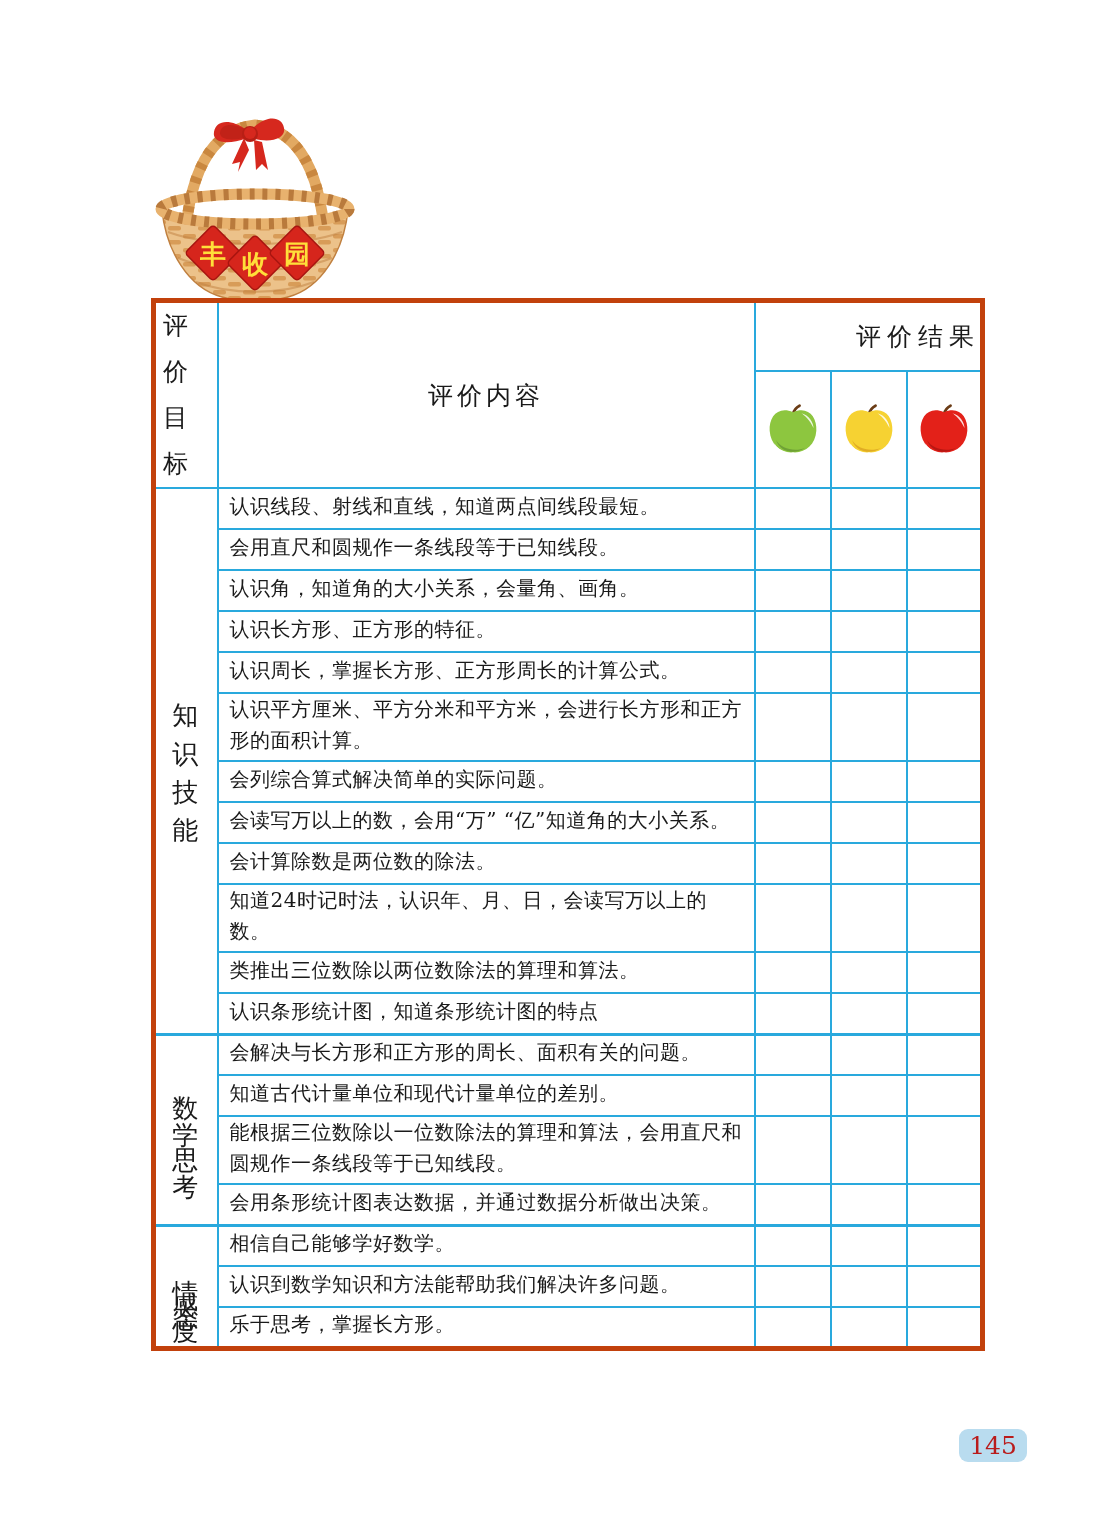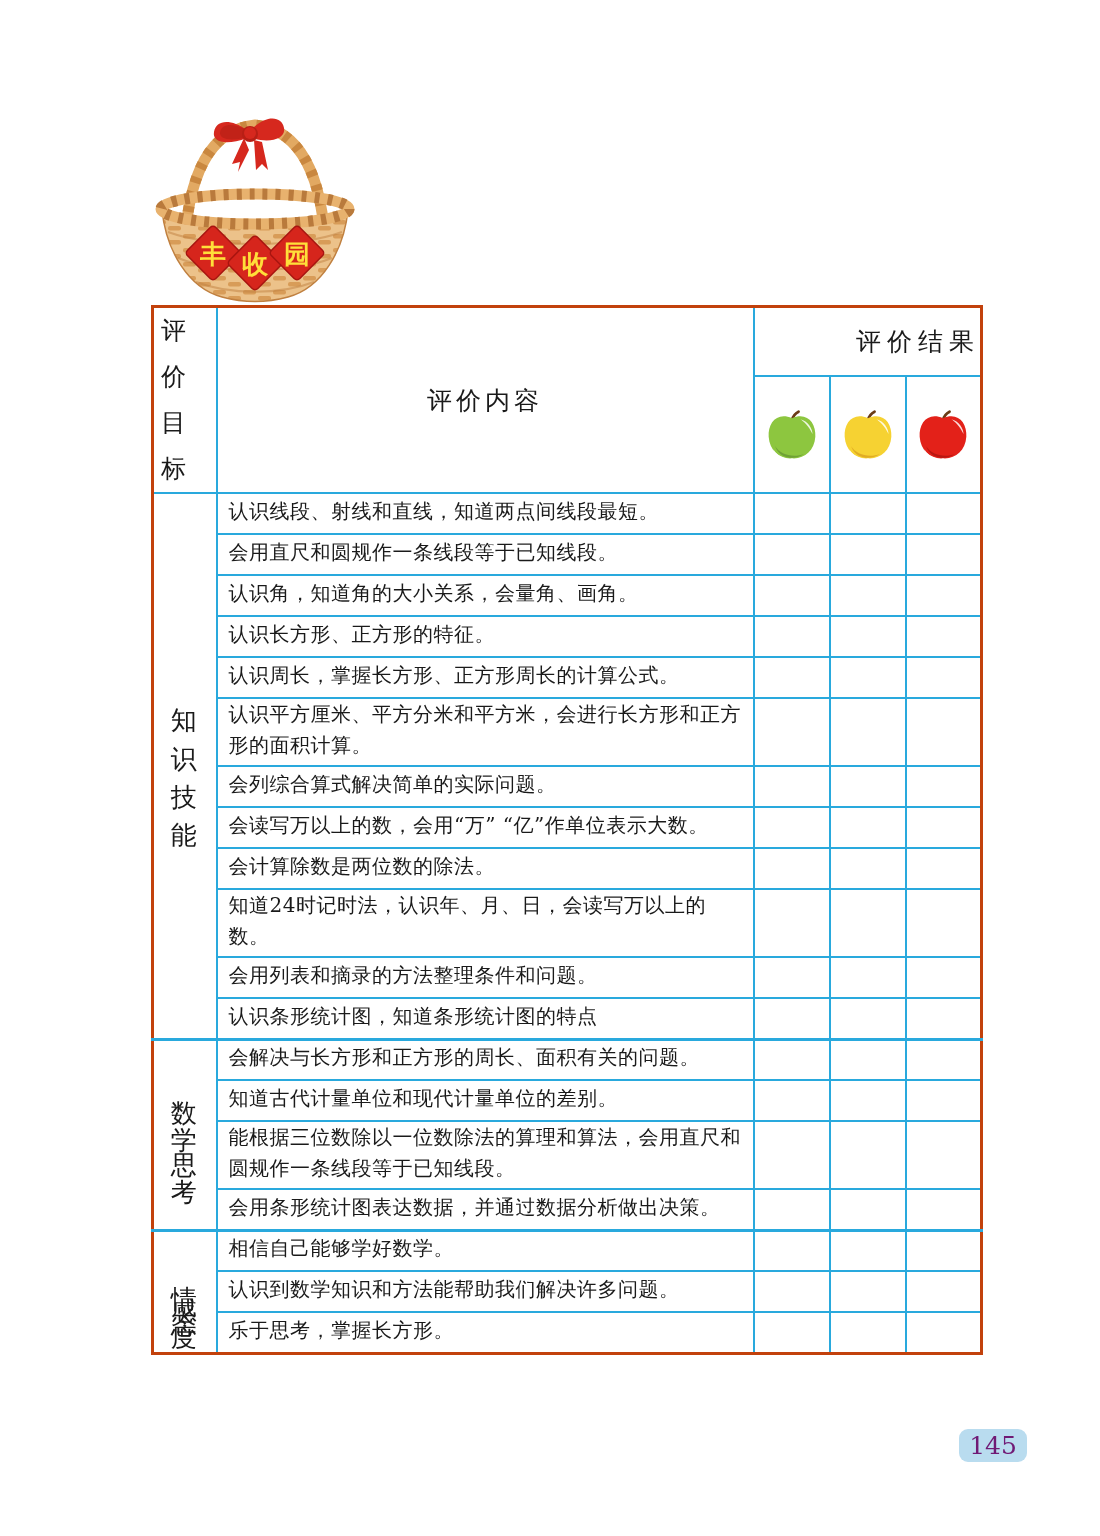--- a/index.html
+++ b/index.html
@@ -22,25 +22,25 @@
     left: 152px;
     top: 92px;
     width: 206px;
     height: 214px;
   }
 
   
   table.eval {
     position: absolute;
     left: 151px;
-    top: 305px;
+    top: 298px;
     width: 829px;
     table-layout: fixed;
     border-collapse: collapse;
-    border: 3px solid #c2410c;
+    border: 5px solid #c2410c;
   }
   table.eval th, table.eval td {
     border: 2px solid #29a9dd;
     font-weight: normal;
   }
   th.hdr-target {
     font-size: 25px;
     line-height: 46px;
     padding: 0 7px;
     text-align: justify;
@@ -80,21 +80,21 @@
 
   
   .page-num {
     position: absolute;
     left: 959px;
     top: 1429px;
     width: 68px;
     height: 33px;
     background: #b9dcef;
     border-radius: 9px;
-    color: #701a75;
+    color: #b91c1c;
     font-size: 25px;
     line-height: 33px;
     text-align: center;
   }
 </style>
 </head>
 <body>
 
 <div class="page">
 
@@ -228,39 +228,39 @@
         <td class="result"></td>
         <td class="result"></td>
       </tr>
       <tr>
         <td class="content">会列综合算式解决简单的实际问题。</td>
         <td class="result"></td>
         <td class="result"></td>
         <td class="result"></td>
       </tr>
       <tr>
-        <td class="content">会读写万以上的数，会用“万” “亿”作单位表示大数。</td>
+        <td class="content">会读写万以上的数，会用“万” “亿”知道角的大小关系。</td>
         <td class="result"></td>
         <td class="result"></td>
         <td class="result"></td>
       </tr>
       <tr>
         <td class="content">会计算除数是两位数的除法。</td>
         <td class="result"></td>
         <td class="result"></td>
         <td class="result"></td>
       </tr>
       <tr>
         <td class="content">知道24时记时法，认识年、月、日，会读写万以上的数。</td>
         <td class="result"></td>
         <td class="result"></td>
         <td class="result"></td>
       </tr>
       <tr>
-        <td class="content">会用列表和摘录的方法整理条件和问题。</td>
+        <td class="content">类推出三位数除以两位数除法的算理和算法。</td>
         <td class="result"></td>
         <td class="result"></td>
         <td class="result"></td>
       </tr>
       <tr>
         <td class="content">认识条形统计图，知道条形统计图的特点</td>
         <td class="result"></td>
         <td class="result"></td>
         <td class="result"></td>
       </tr>

